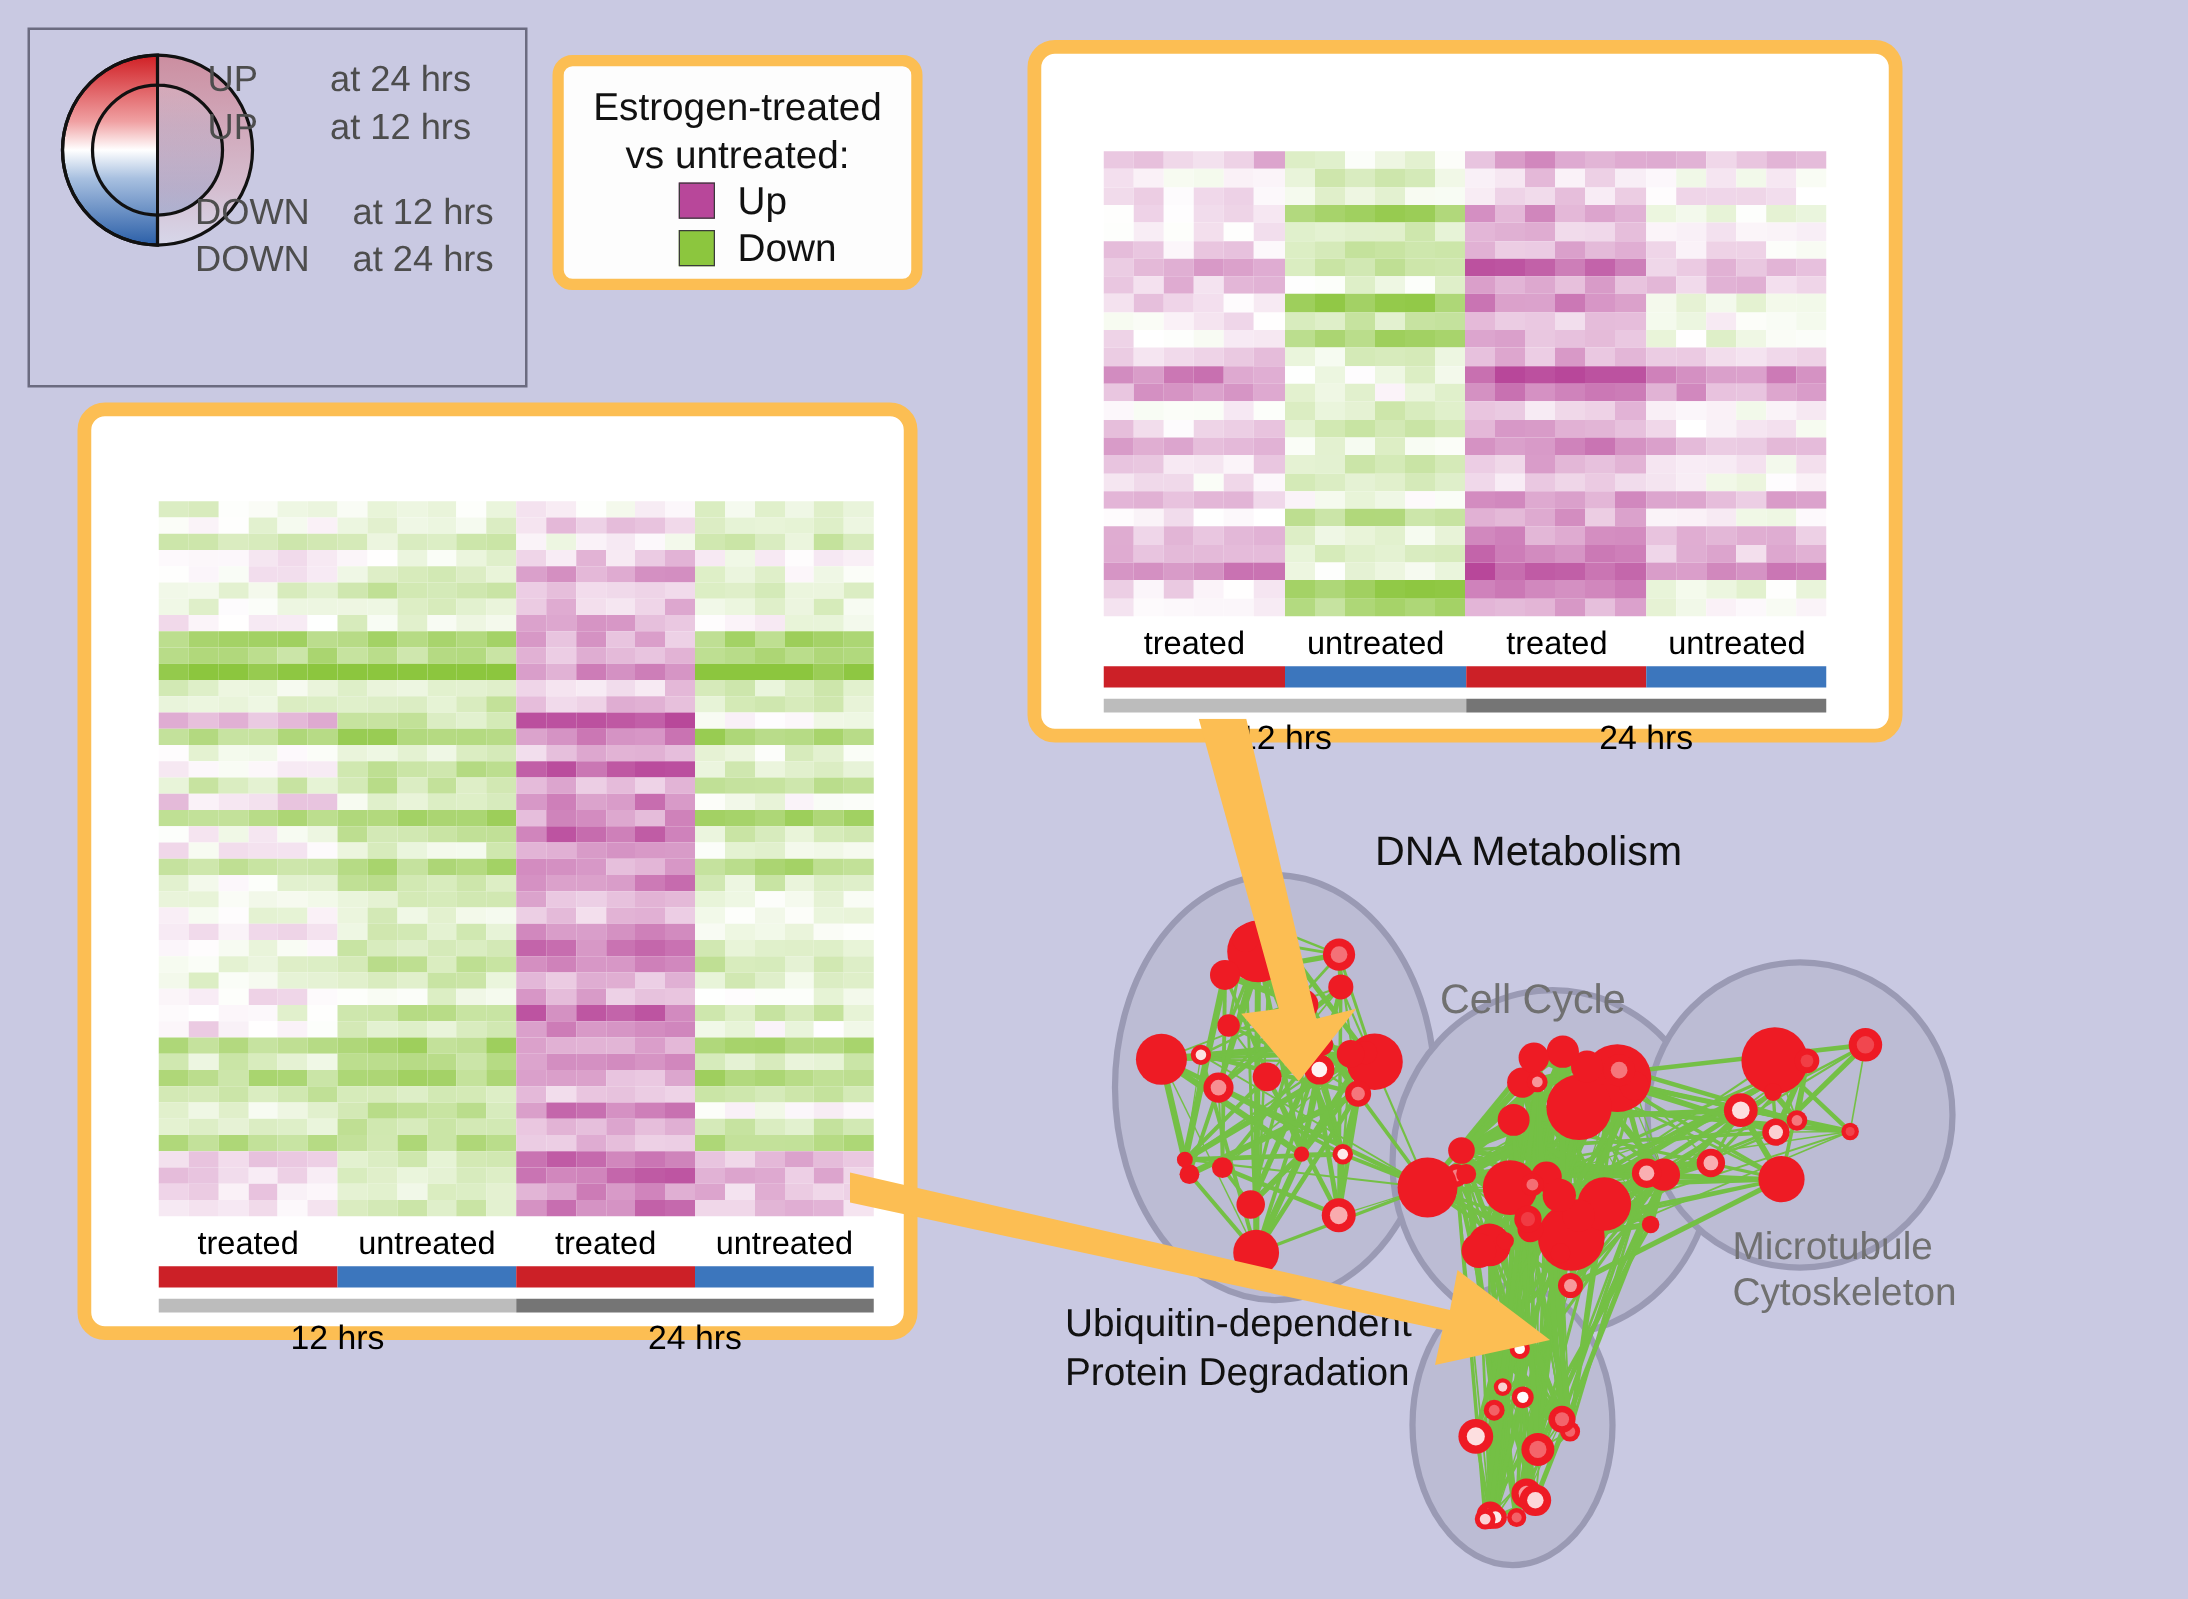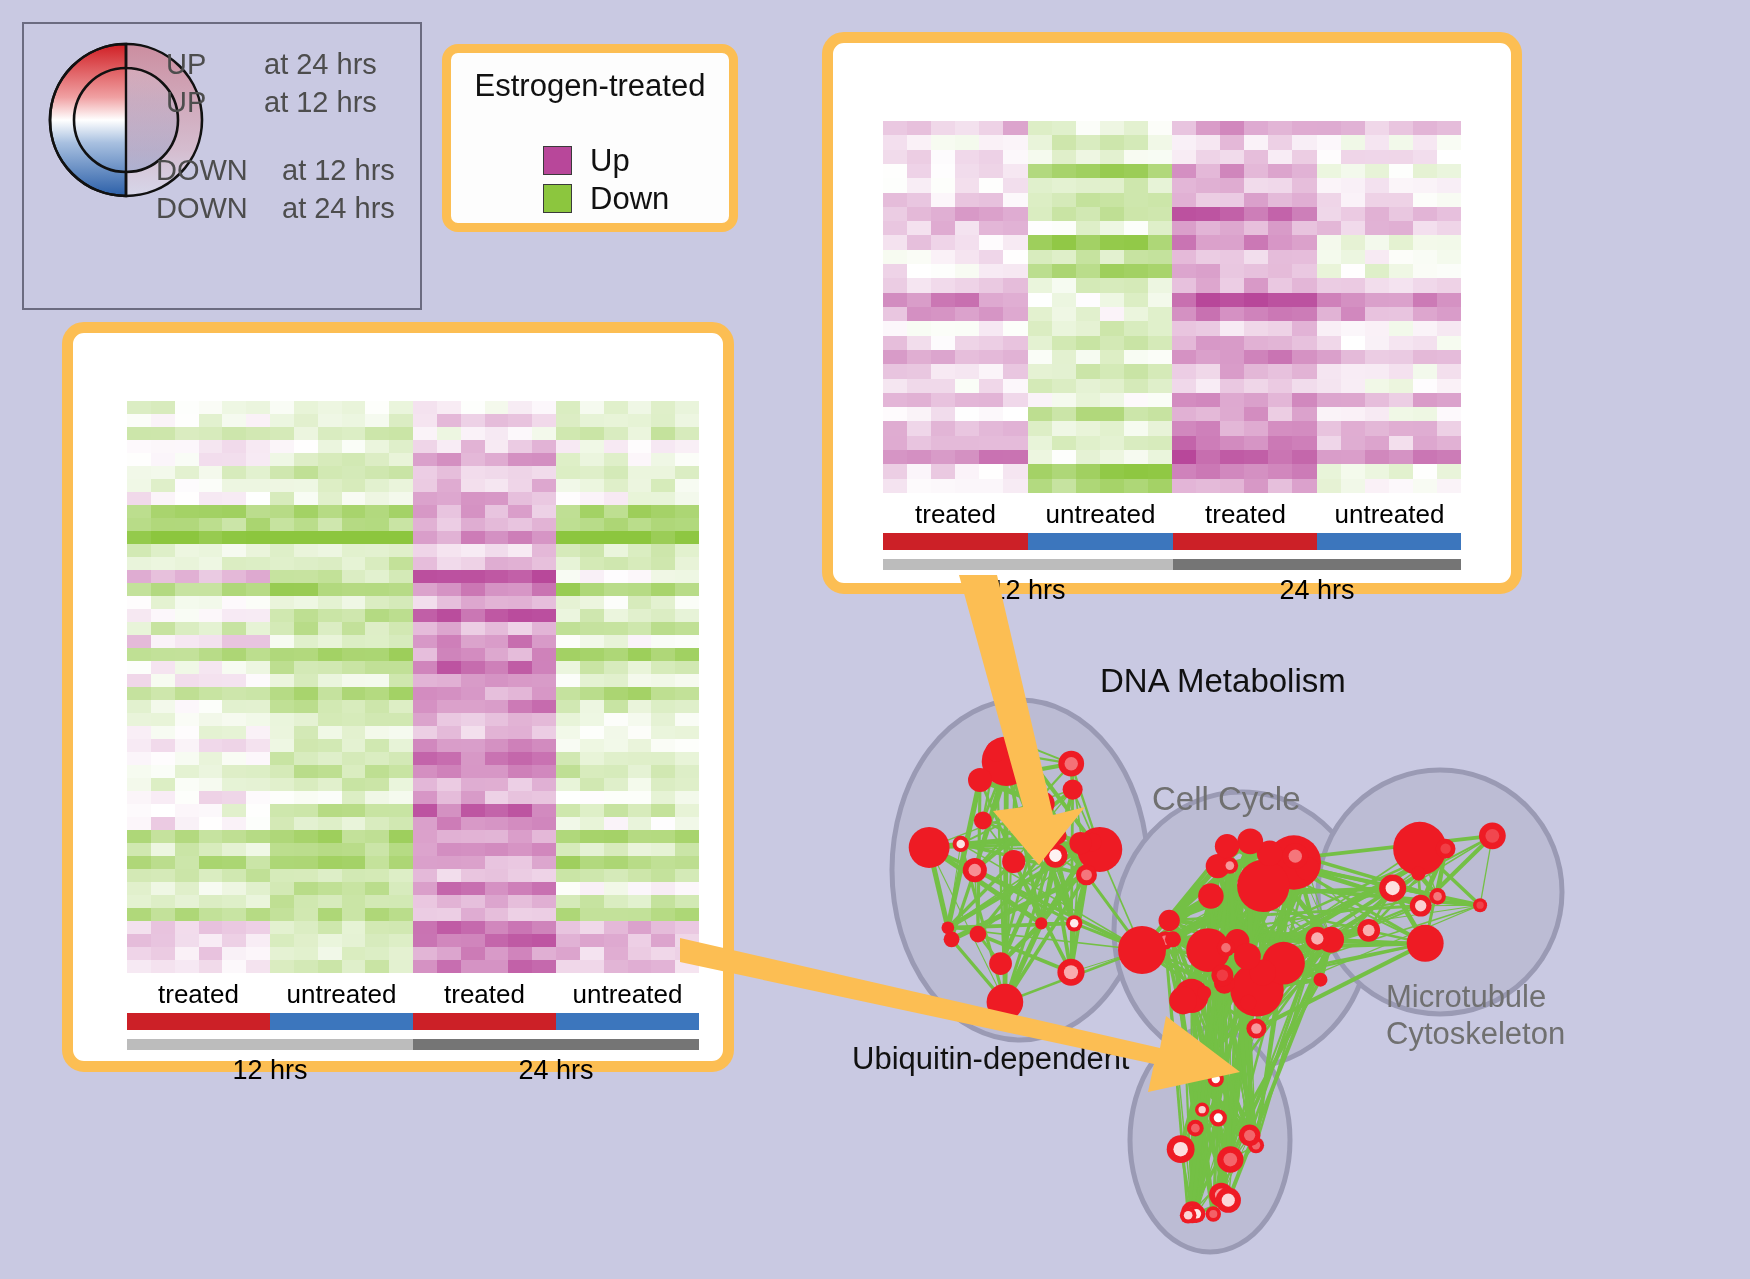--- a/index.html
+++ b/index.html
@@ -118,20 +118,21 @@
   <span class="wlabel" style="left:132px;top:130px;">DOWN</span>
   <span class="wlabel2" style="left:258px;top:130px;">at 12 hrs</span>
   <span class="wlabel" style="left:132px;top:168px;">DOWN</span>
   <span class="wlabel2" style="left:258px;top:168px;">at 24 hrs</span>
 
 </div>
 
 <div class="abs" id="legend-card">
   <div id="legend-title">
     <div>Estrogen-treated</div>
+    <div>vs untreated:</div>
   </div>
   <div class="legend-row" style="top:92px;">
     <span class="legend-swatch" id="sw-up" style="background: rgb(184, 71, 154);"></span>
     <span class="legend-text">Up</span>
   </div>
   <div class="legend-row" style="top:130px;">
     <span class="legend-swatch" id="sw-down" style="background: rgb(140, 198, 62);"></span>
     <span class="legend-text">Down</span>
   </div>
 </div>
@@ -2570,20 +2571,21 @@
 </svg>
 
 <div class="cluster-label abs" style="left:1100px;top:662px;font-size:33px;color:#111;">DNA Metabolism</div>
 <div class="cluster-label abs" style="left:1152px;top:780px;font-size:33px;color:#707070;">Cell Cycle</div>
 <div class="cluster-label abs" style="left:1386px;top:978px;font-size:31px;color:#707070;line-height:1.2;">
   <div>Microtubule</div>
   <div>Cytoskeleton</div>
 </div>
 <div class="cluster-label abs" style="left:852px;top:1040px;font-size:31px;color:#111;line-height:1.25;">
   <div>Ubiquitin-dependent</div>
+  <div>Protein Degradation</div>
 </div>
 
 <svg class="abs" id="rf-arrow" viewBox="0 0 200 290">
   <path d="M24 0 L62 0 L118 240 L150 232 L104 290 L58 236 L88 232 Z" fill="#fcbe53"></path>
 </svg>
 
 <svg class="abs" id="apc-arrow" viewBox="0 0 620 180">
   <path d="M0 18 L480 128 L486 96 L560 152 L468 172 L474 144 L0 42 Z" fill="#fcbe53"></path>
 </svg>
 

